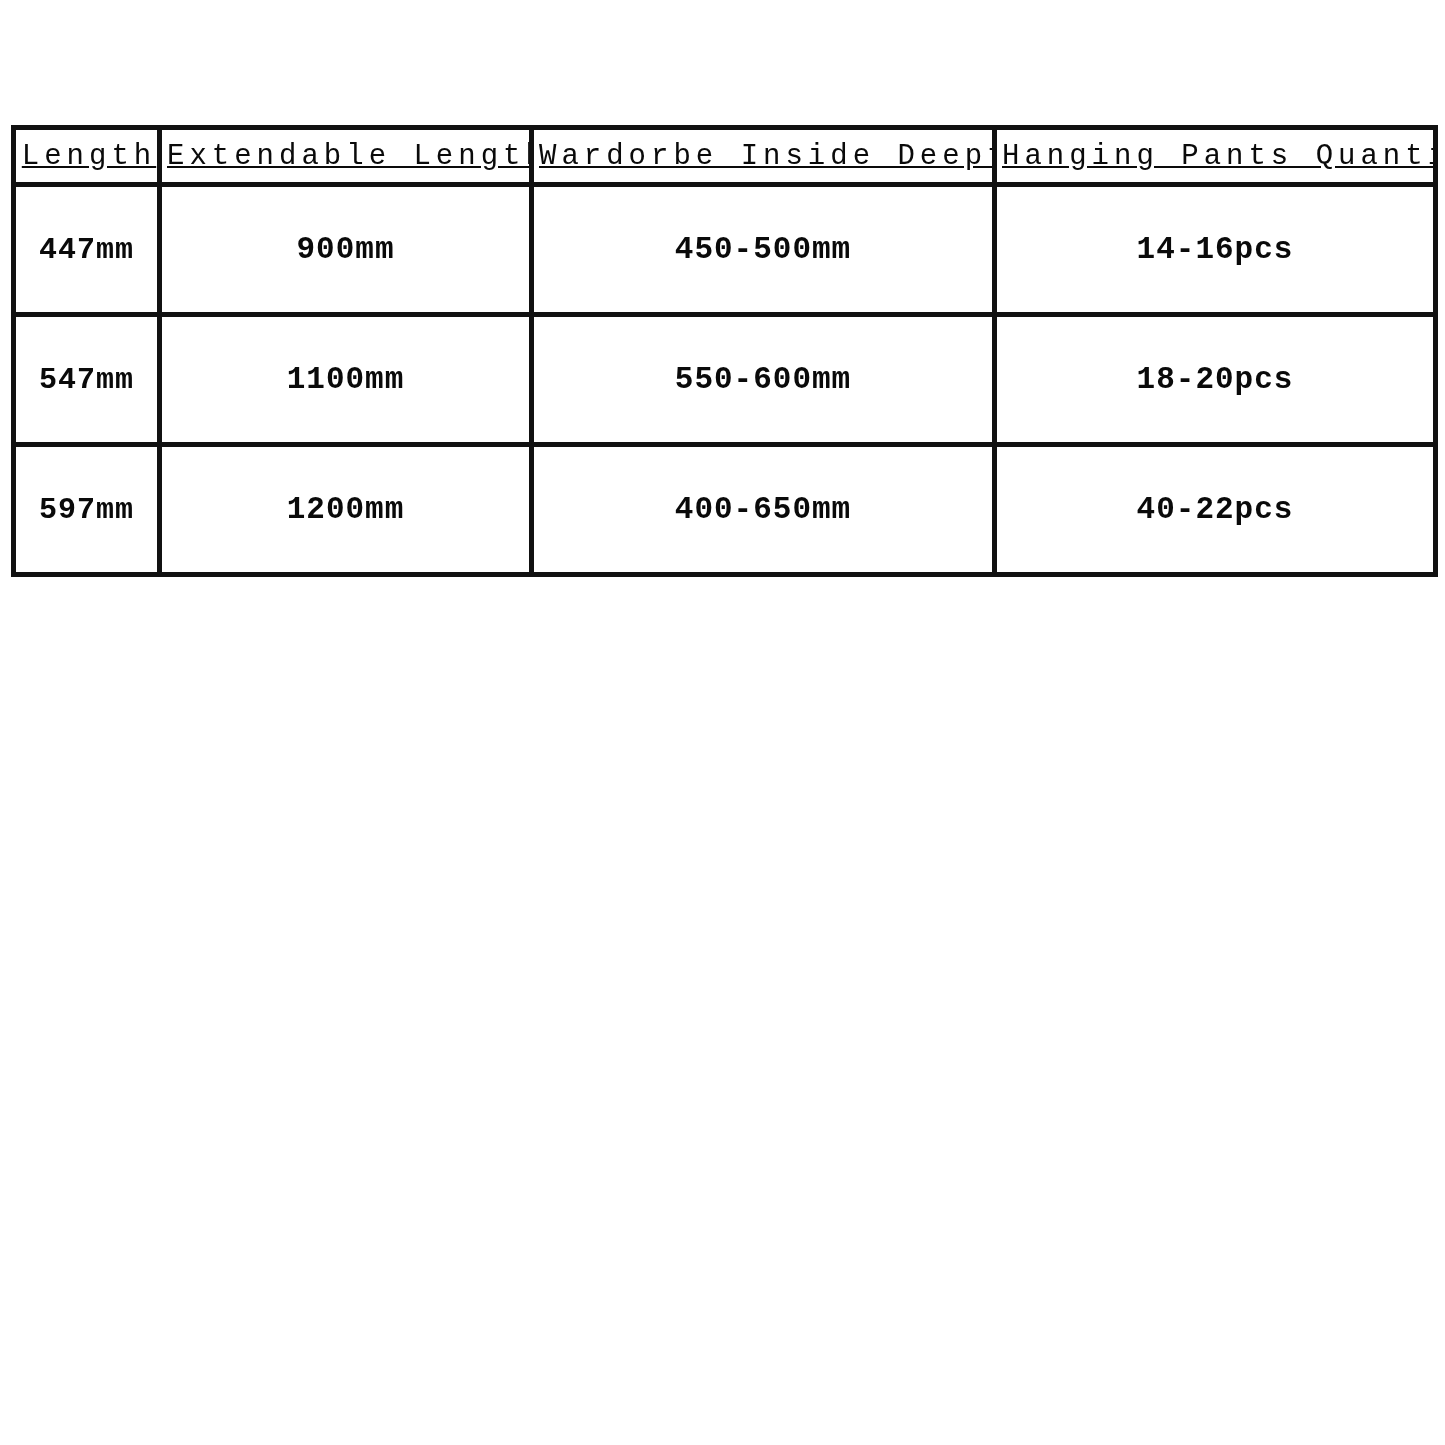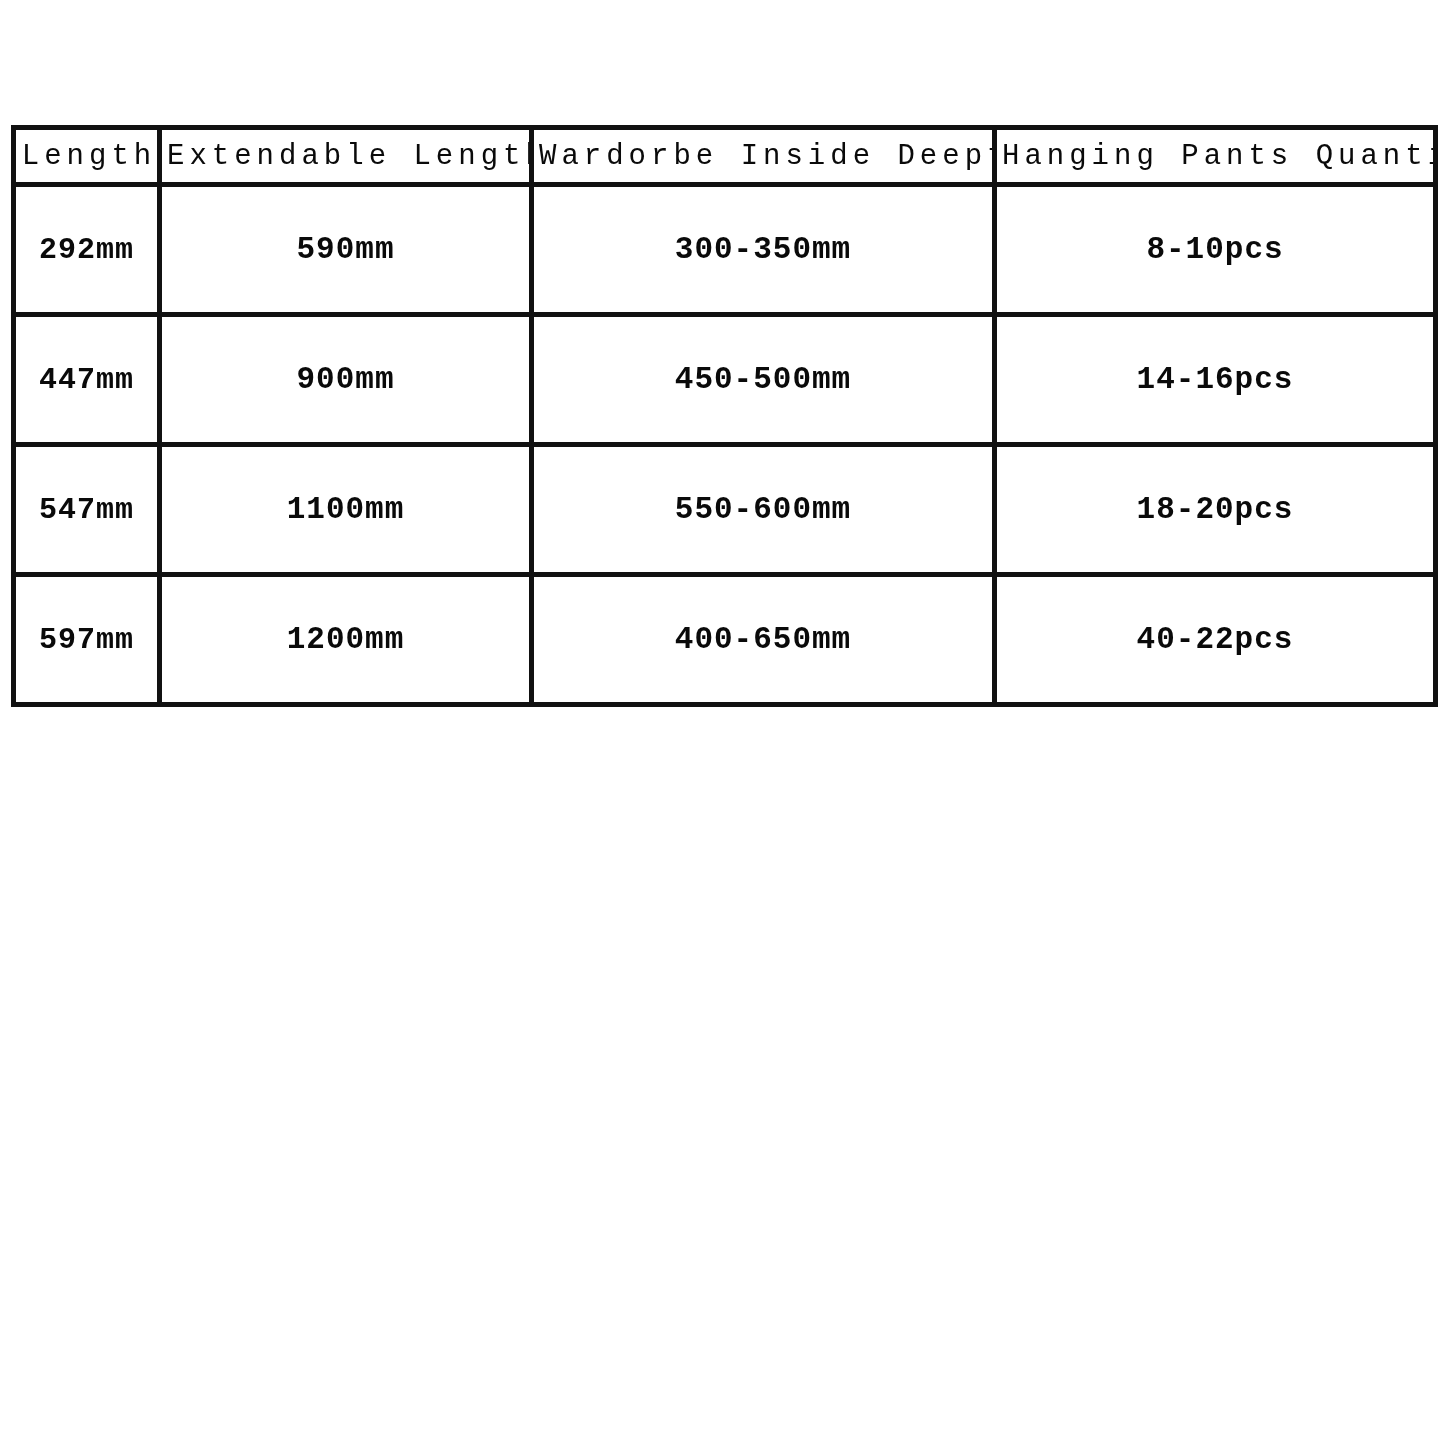--- a/index.html
+++ b/index.html
@@ -52,20 +52,21 @@
   }
 
   table.spec-table thead th {
     height: 52px;
     font-weight: 400;
     font-size: 29px;
     letter-spacing: 5px;
     text-indent: 5px;
     white-space: nowrap;
     overflow: hidden;
+    text-decoration: underline;
   }
 
   table.spec-table tbody td {
     height: 125px;
     font-size: 31px;
     font-weight: 700;
     letter-spacing: 1px;
     white-space: nowrap;
     overflow: hidden;
   }
@@ -92,26 +93,20 @@
         <tr>
           <th>Length</th>
           <th>Extendable Length</th>
           <th>Wardorbe Inside Deepth</th>
           <th>Hanging Pants Quantity</th>
         </tr>
       </thead>
 
       <tbody>
         <tr>
-          <td class="col-len">292mm</td>
-          <td>590mm</td>
-          <td>300-350mm</td>
-          <td>8-10pcs</td>
-        </tr>
-        <tr>
           <td class="col-len">447mm</td>
           <td>900mm</td>
           <td>450-500mm</td>
           <td>14-16pcs</td>
         </tr>
         <tr>
           <td class="col-len">547mm</td>
           <td>1100mm</td>
           <td>550-600mm</td>
           <td>18-20pcs</td>

